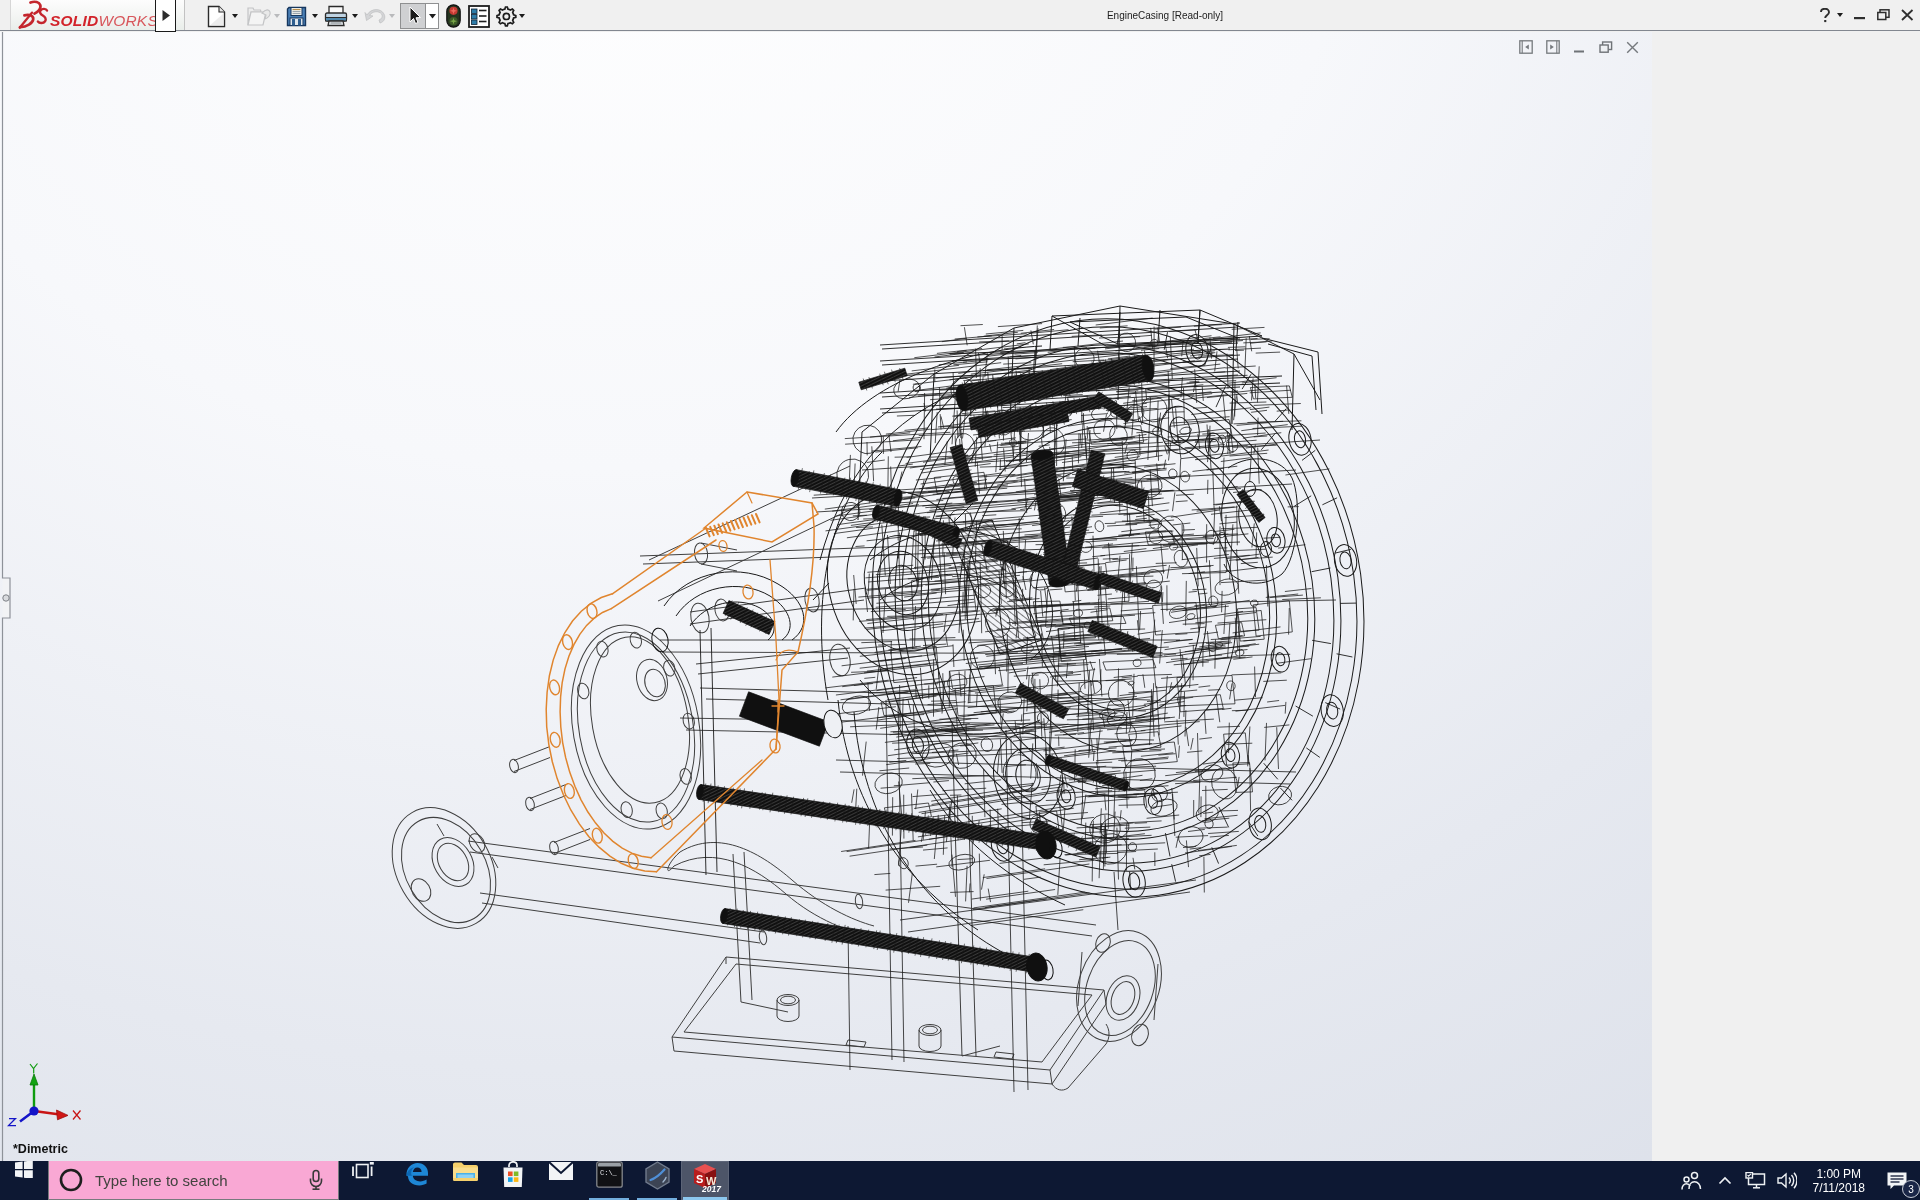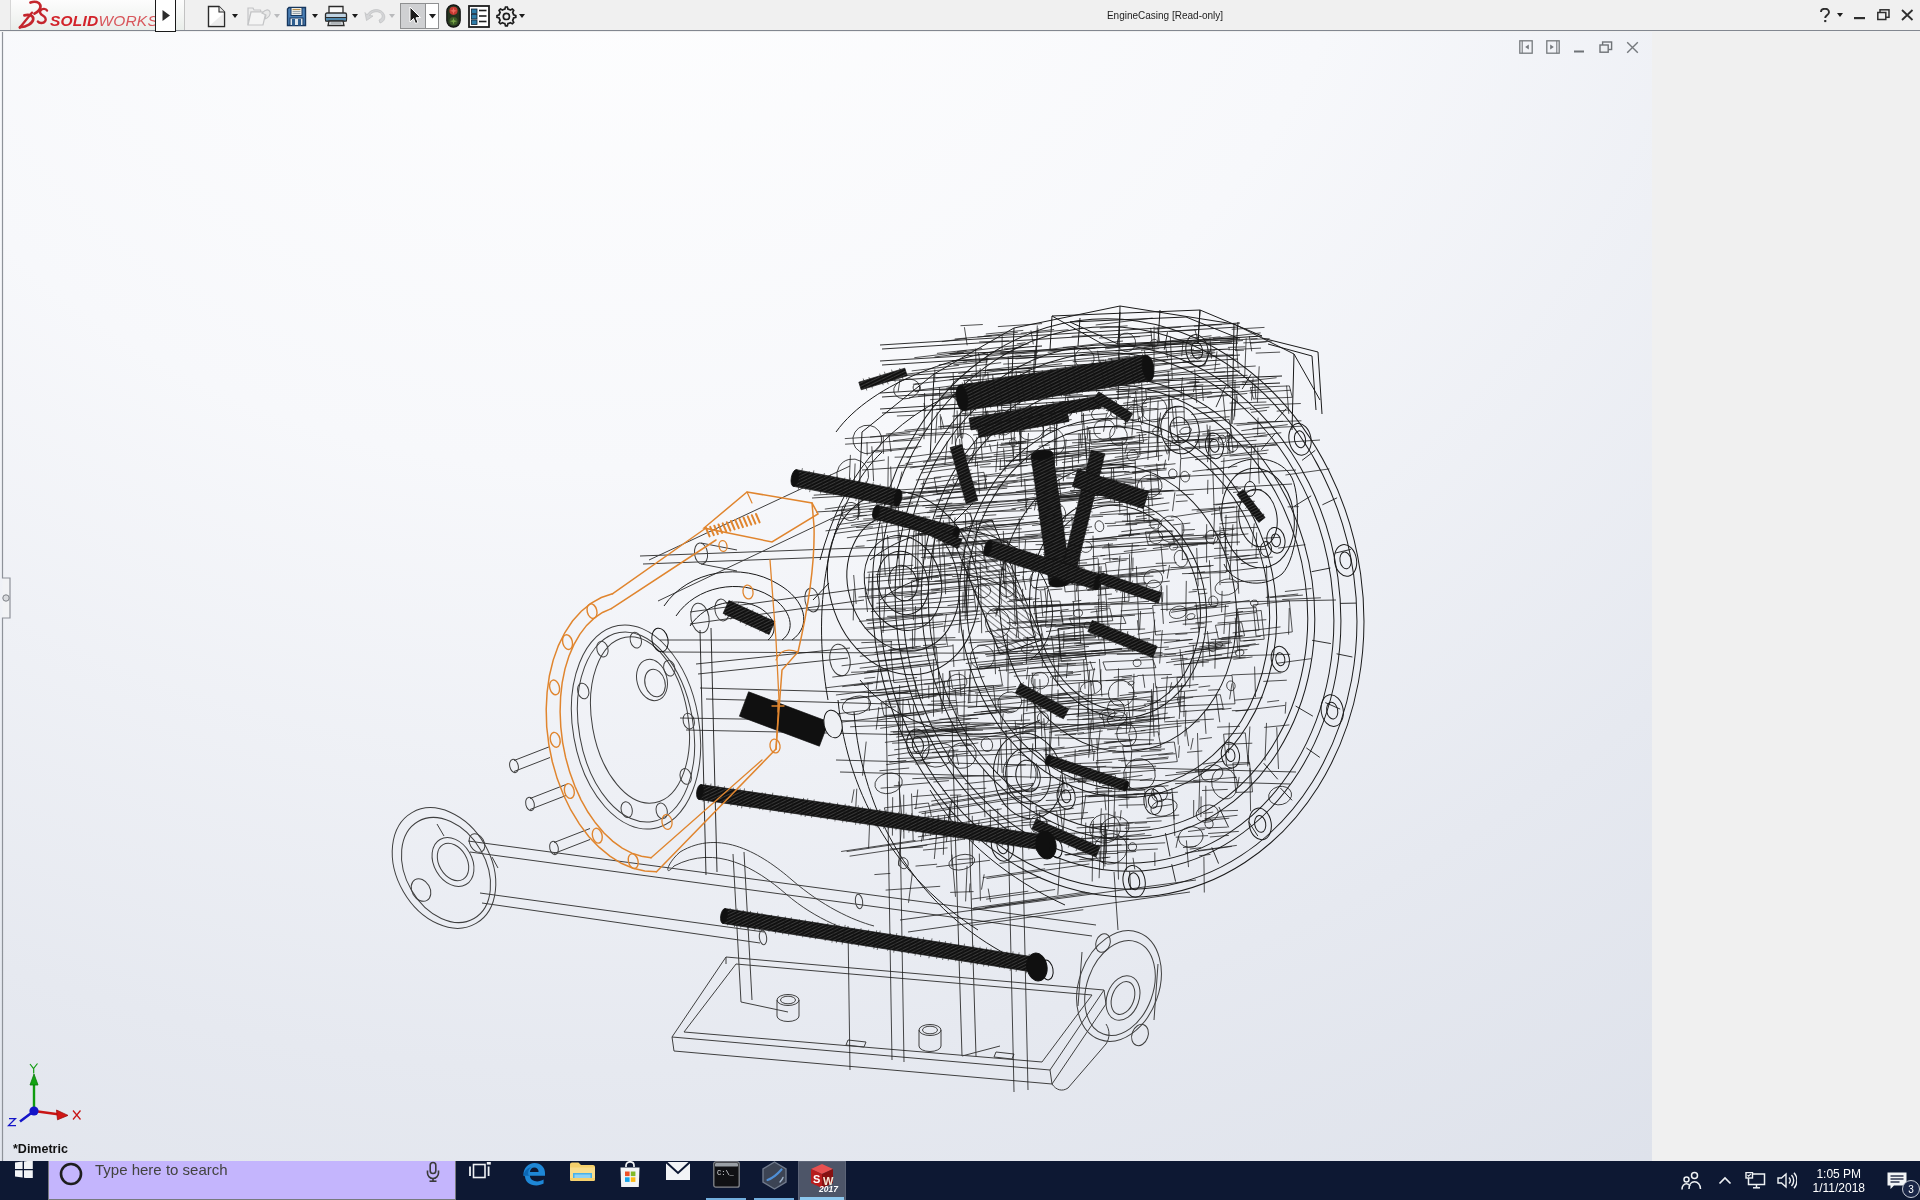--- a/index.html
+++ b/index.html
@@ -43,22 +43,22 @@
   .model { position:absolute; left:380px; top:248px; }
   .triad { position:absolute; left:0px; top:990px; }
   .view-label { position:absolute; left:13px; top:1110px; font-size:12.5px;
     font-weight:700; color:#111; font-family:"Liberation Sans",sans-serif; }
 
   
   .taskbar { position:absolute; left:0; top:1161px; width:1920px; height:39px;
     background:#0d1833; display:flex; align-items:stretch; z-index:9; }
   .tb-cell { width:48px; height:39px; display:flex; align-items:flex-start;
     justify-content:center; position:relative; flex:0 0 auto; }
-  .search-box { width:408px; height:39px; background:#c4b5fd;
-    border:1px solid #777a7d; border-top:none; display:flex; align-items:flex-start; flex:0 0 auto; }
+  .search-box { width:291px; height:39px; background:#f9a8d4;
+    border:1px solid #777a7d; border-top:none; display:flex; align-items:center; flex:0 0 auto; }
   .search-box .stext { font-size:15px; color:#42433f; margin-left:11px; flex:1; }
   .sw-cell { background:#4d5568; box-shadow:inset 0 0 0 1px #5c6477; }
   .underline { position:absolute; bottom:0; height:2px; background:#72aede; }
   .underline.active { height:3px; background:#8cc7ee; }
   .tray { margin-left:auto; display:flex; align-items:center; height:39px; }
   .tray-ico { height:39px; display:flex; align-items:center; justify-content:center; }
   .clock { color:#fff; font-size:12px; text-align:center; line-height:14px;
     padding:0 7px; margin:0 2px; }
   .badge { position:absolute; right:0px; bottom:2px; width:18px; height:18px;
     border-radius:50%; background:#1a2647; border:1.5px solid #c8cdd6; color:#fff;
@@ -2634,22 +2634,22 @@
       </div>
       <div class="tray-ico" style="width:33px">
         <svg width="20" height="17" viewBox="0 0 20 17">
           <path d="M1 6 H4.5 L9 2 V15 L4.5 11 H1 Z" fill="none" stroke="#eef1f4" stroke-width="1.4"></path>
           <path d="M12 5.5 A4.5 4.5 0 0 1 12 11.5" fill="none" stroke="#eef1f4" stroke-width="1.4"></path>
           <path d="M14.5 3 A8 8 0 0 1 14.5 14" fill="none" stroke="#eef1f4" stroke-width="1.4"></path>
           <path d="M17 0.8 A11.5 11.5 0 0 1 17 16.2" fill="none" stroke="#eef1f4" stroke-width="1.4"></path>
         </svg>
       </div>
       <div class="clock">
-        <div>1:05 PM</div>
-        <div>1/11/2018</div>
+        <div>1:00 PM</div>
+        <div>7/11/2018</div>
       </div>
       <div class="tray-ico" style="width:46px;position:relative">
         <svg width="22" height="20" viewBox="0 0 22 20">
           <path d="M1.5 1.5 H20.5 V14.5 H8 L4.5 18 V14.5 H1.5 Z" fill="#f2f4f6"></path>
           <line x1="4.5" y1="5" x2="17.5" y2="5" stroke="#0d1833" stroke-width="1.3"></line>
           <line x1="4.5" y1="8" x2="17.5" y2="8" stroke="#0d1833" stroke-width="1.3"></line>
           <line x1="4.5" y1="11" x2="13.5" y2="11" stroke="#0d1833" stroke-width="1.3"></line>
         </svg>
         <div class="badge">3</div>
       </div>

